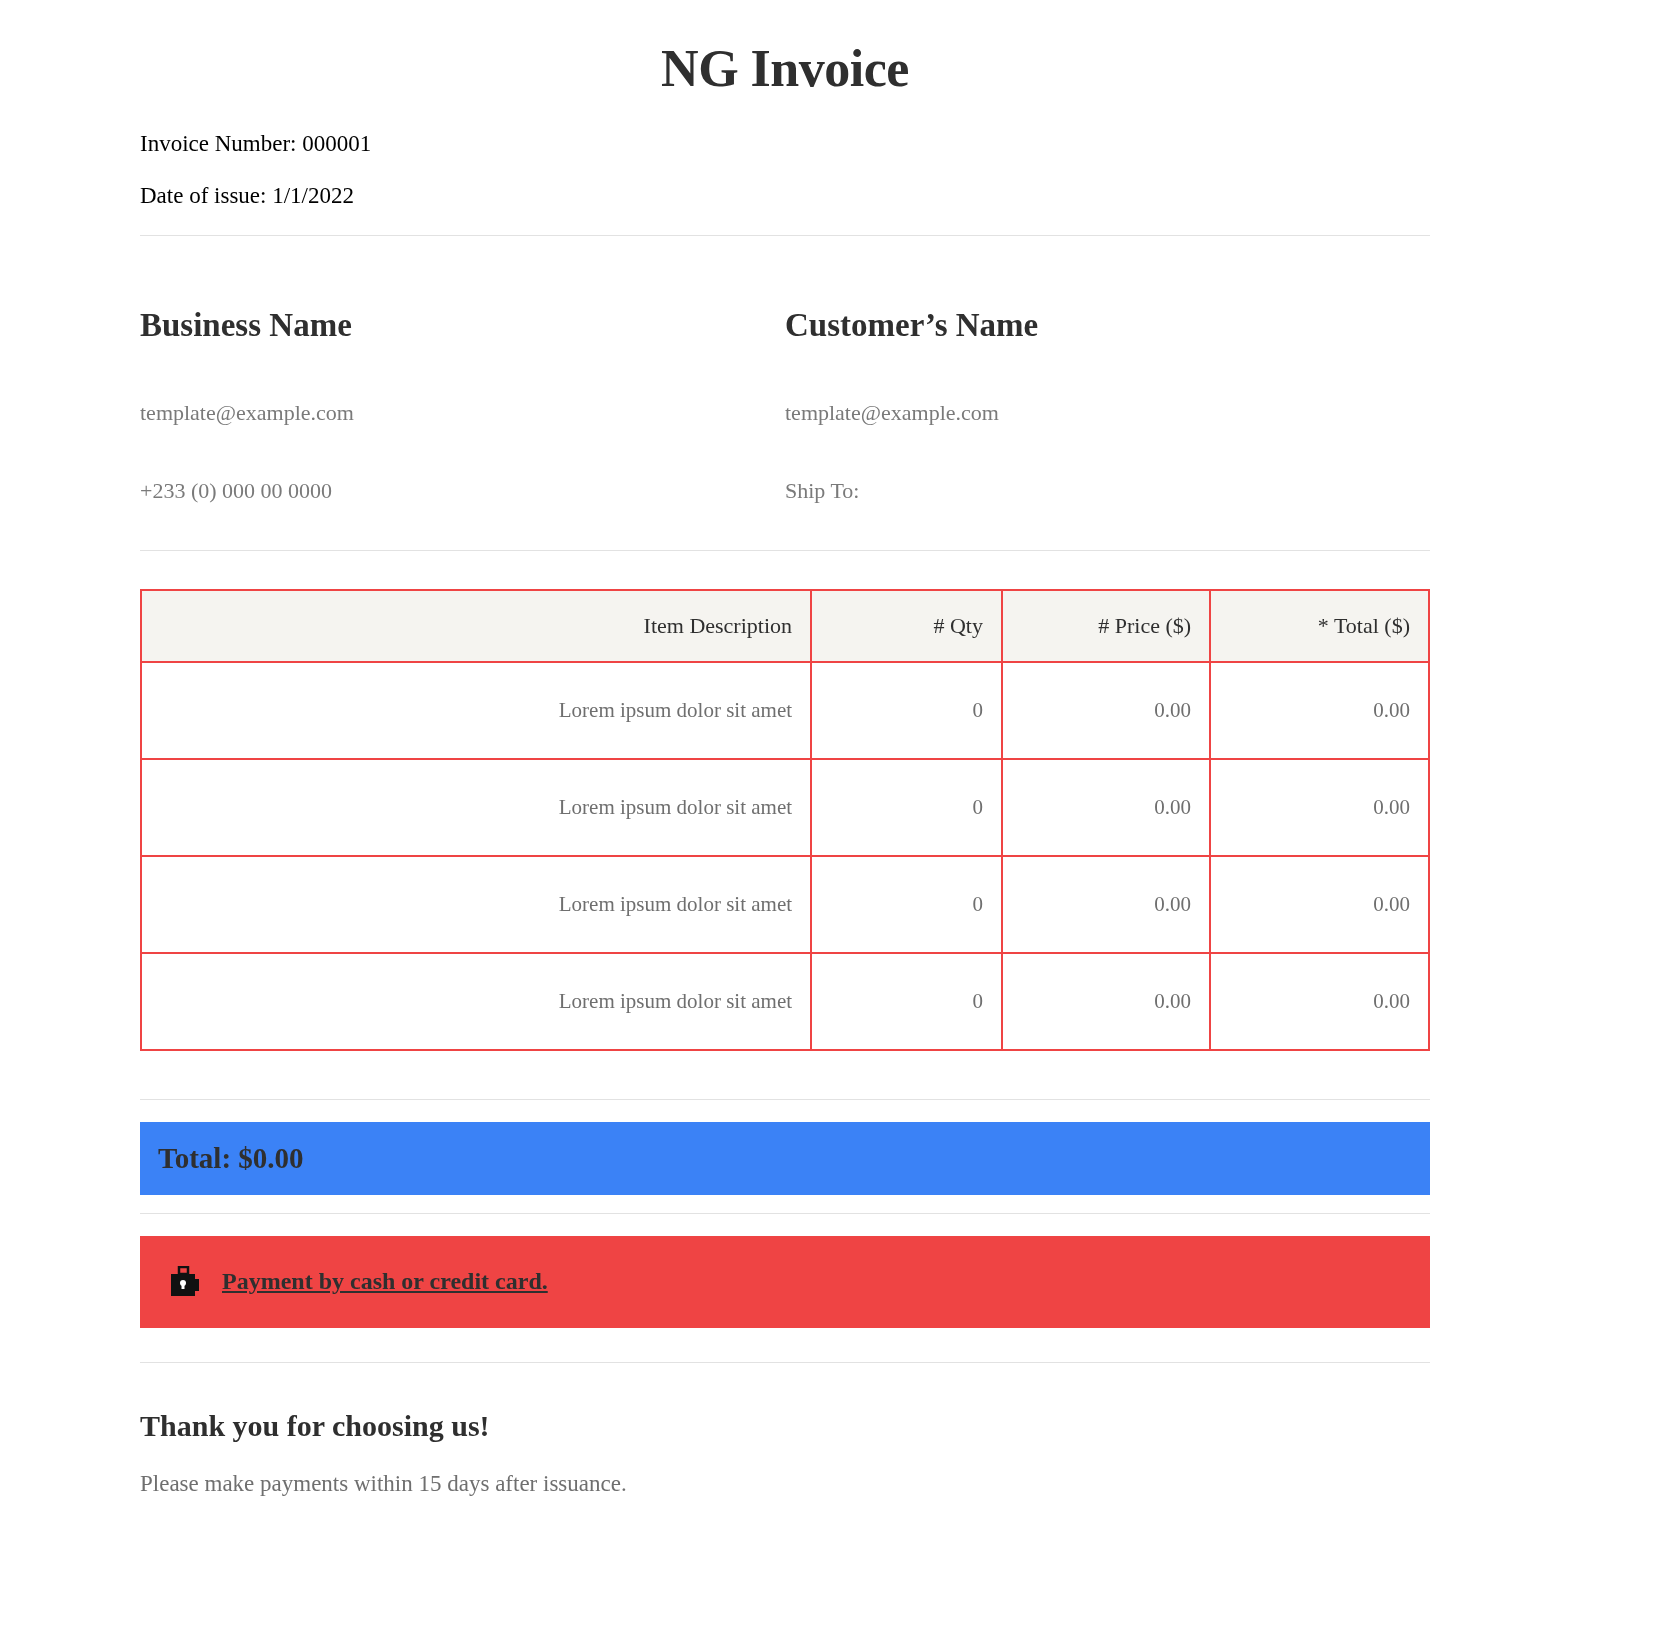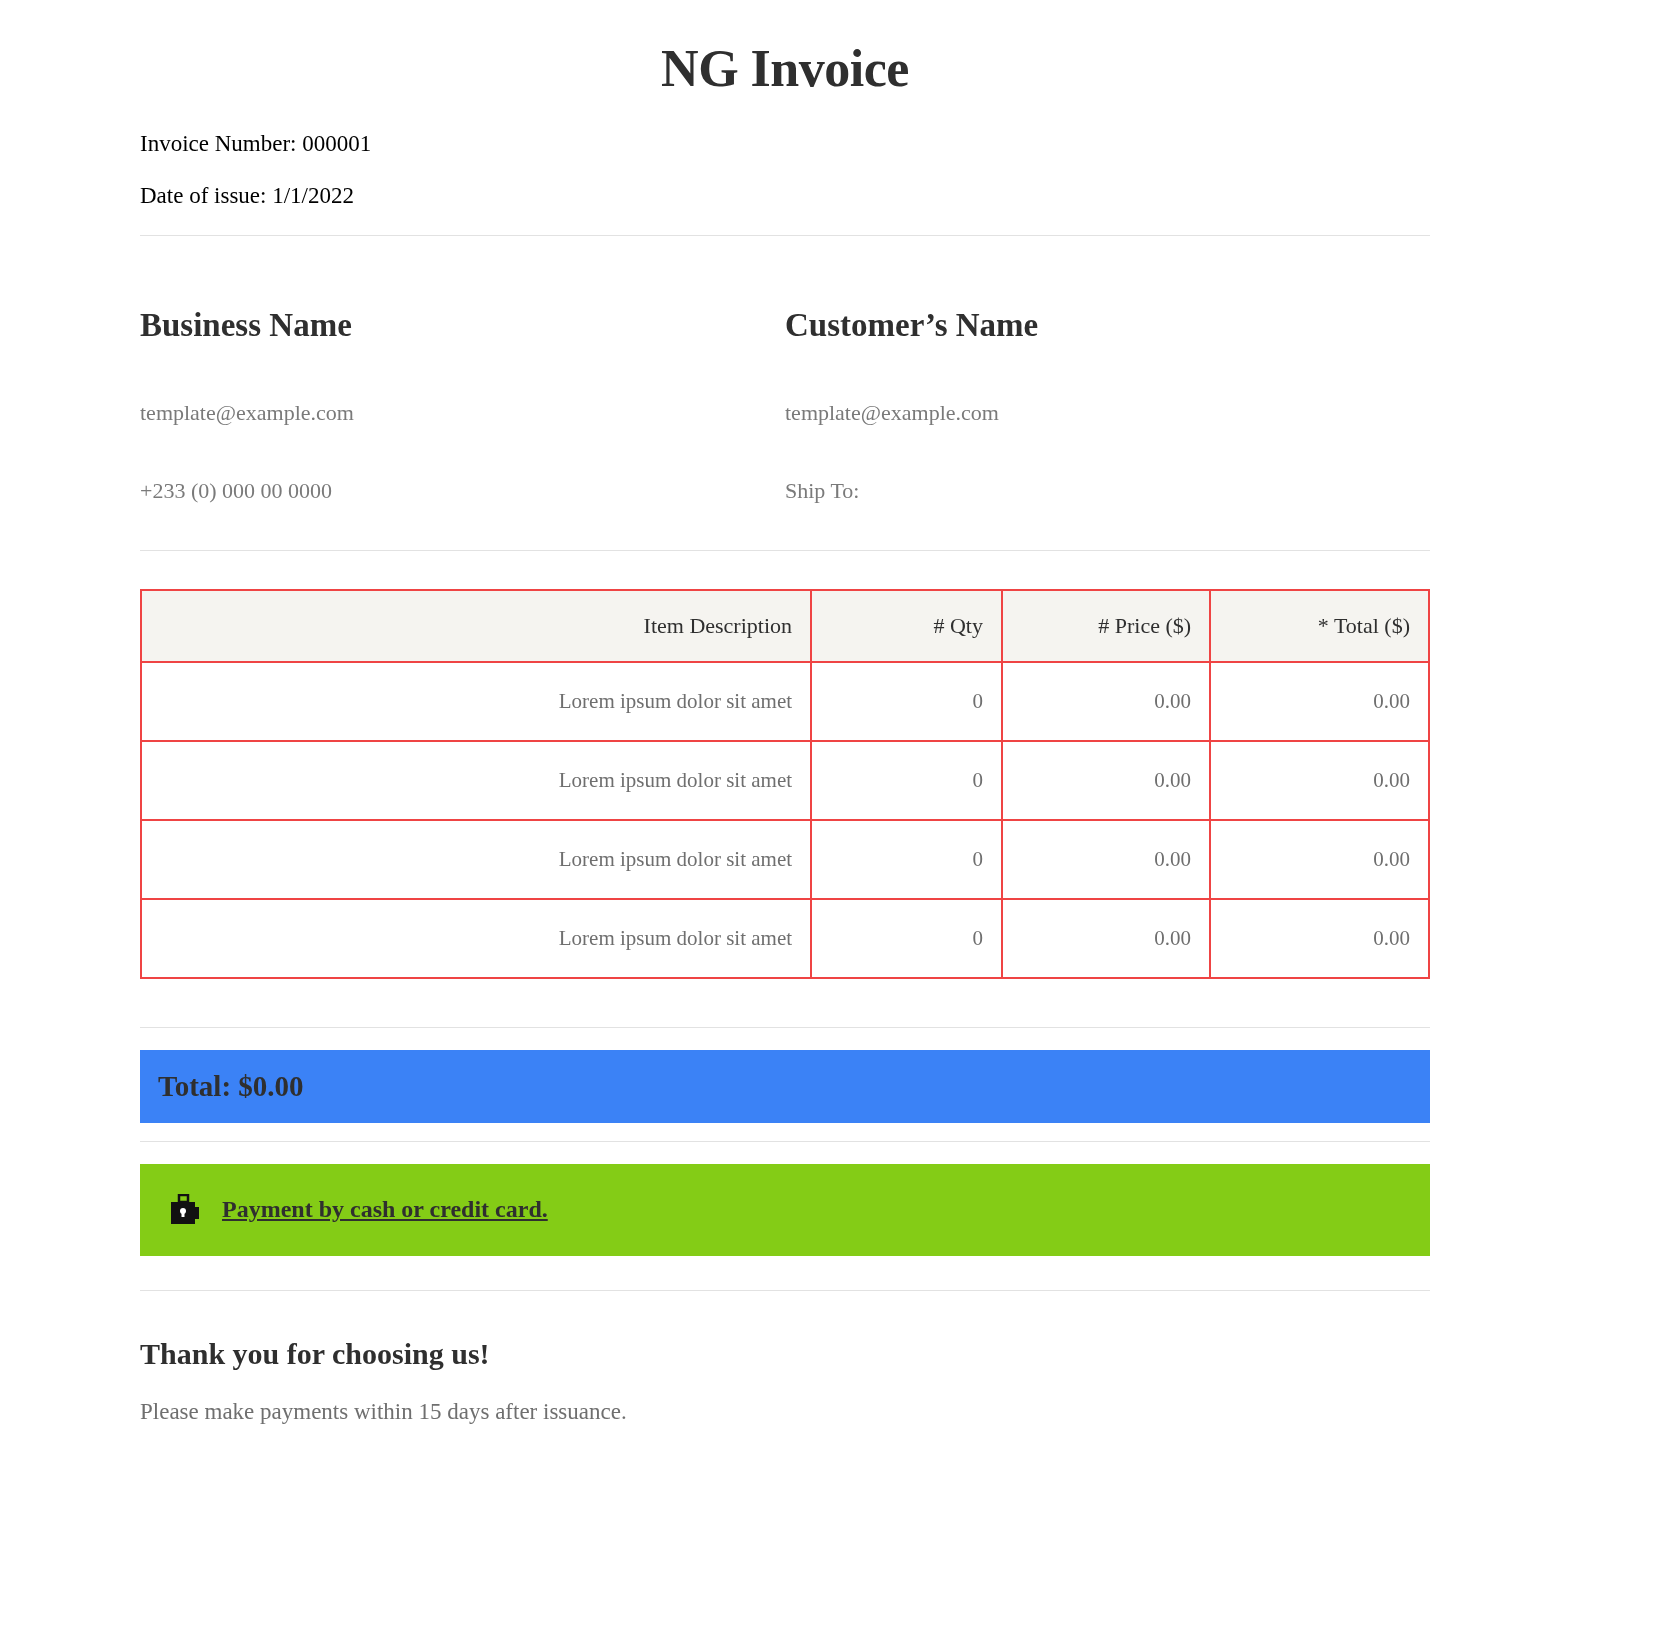--- a/index.html
+++ b/index.html
@@ -85,21 +85,21 @@
     font-weight: normal;
   }
   table.items thead th {
     background: #f5f4f0;
     color: #2f2f2f;
     font-size: 22px;
     padding: 22px 18px;
   }
   table.items tbody td {
     color: #6f6f6f;
-    padding: 26px 18px;
+    padding: 35px 18px;
   }
   col.c-desc { width: 50.2%; }
   col.c-qty  { width: 14.3%; }
   col.c-price{ width: 15.6%; }
   col.c-total{ width: 16.4%; }
   td.emph { font-size: 23px; color: #4a4a4a; }
   .rule-after-table {
     border: 0;
     border-top: 1px solid #e2e2e2;
     margin: 48px 0 0 0;
@@ -115,21 +115,21 @@
     font-weight: bold;
     color: #2f2f2f;
   }
   .rule-after-total {
     border: 0;
     border-top: 1px solid #e2e2e2;
     margin: 18px 0 0 0;
   }
   
   .payment-band {
-    background: #84cc16;
+    background: #ef4444;
     margin-top: 22px;
     padding: 30px 18px 30px 30px;
     display: flex;
     align-items: center;
     gap: 22px;
   }
   .payment-icon {
     width: 30px;
     height: 32px;
     flex: 0 0 auto;

